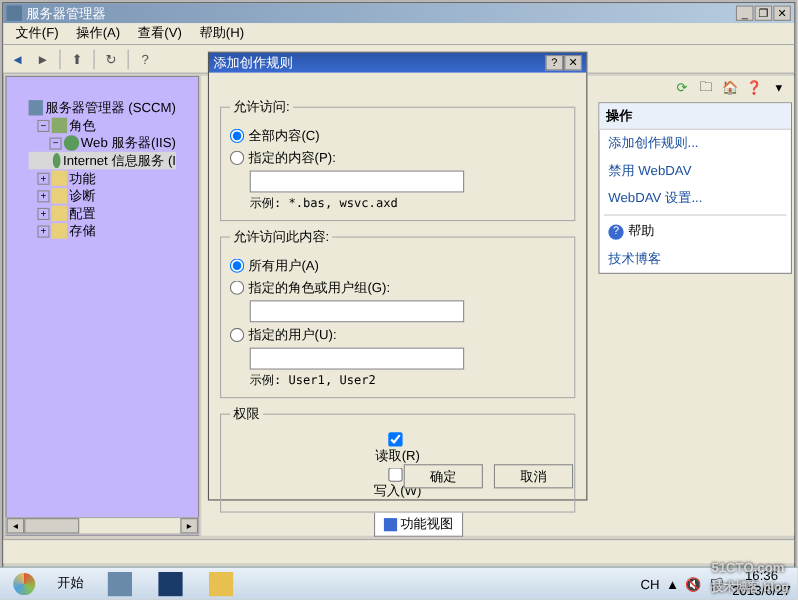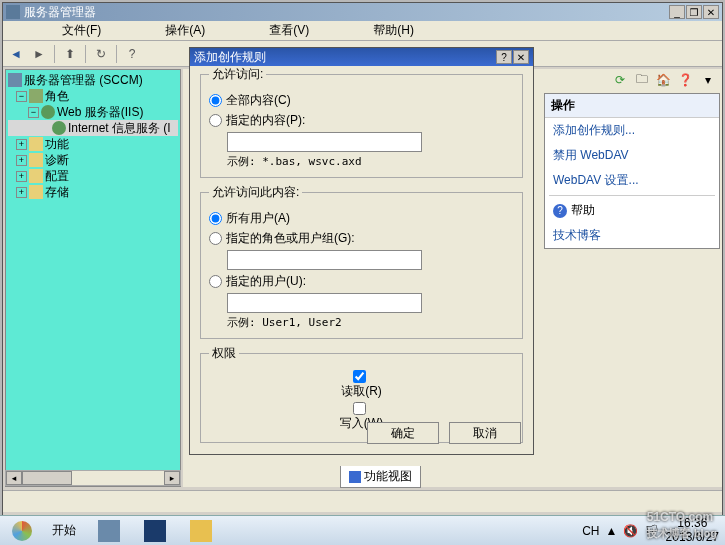--- a/index.html
+++ b/index.html
@@ -6,29 +6,29 @@
 body { width: 725px; height: 545px; background: #b8b8b8; overflow: hidden; position: relative; }
 
 .window-frame { position: absolute; left: 2px; top: 2px; width: 721px; height: 541px; border: 1px solid #555; background: #d4d0c8; }
 .titlebar { height: 18px; background: linear-gradient(to right, #7a95b5, #b8cde0); display: flex; align-items: center; padding: 0 3px; }
 .titlebar .icon { width: 14px; height: 14px; background: #5a7a9a; margin-right: 4px; }
 .titlebar .title { color: #fff; flex: 1; }
 .titlebar .winbtns { display: flex; gap: 1px; }
 .titlebar .winbtns span { width: 16px; height: 14px; background: #d4d0c8; border: 1px solid #888; display: flex; align-items: center; justify-content: center; font-size: 10px; cursor: pointer; }
 
 .menubar { height: 20px; background: #ece9d8; display: flex; align-items: center; padding: 0 3px; border-bottom: 1px solid #aaa; }
-.menubar span { padding: 2px 8px; cursor: pointer; margin-left: 48px; }
+.menubar span { padding: 2px 8px; cursor: pointer; }
 
 .toolbar { height: 26px; background: #ece9d8; display: flex; align-items: center; padding: 0 3px; border-bottom: 1px solid #aaa; gap: 3px; }
 .toolbar .toolbtn { width: 20px; height: 20px; border: 1px solid transparent; display: flex; align-items: center; justify-content: center; cursor: pointer; color: #555; }
 .toolbar .toolbtn.blue { color: #2a5aa0; }
 .toolbar .sep { width: 1px; height: 18px; background: #aaa; margin: 0 2px; }
 
 .body { display: flex; height: 422px; }
-.tree { width: 176px; background: #5eead4; border: 1px solid #888; margin: 2px; padding: 2px; overflow: hidden; }
+.tree { width: 176px; background: #c4b5fd; border: 1px solid #888; margin: 2px; padding: 20px; overflow: hidden; }
 .tree-row { display: flex; align-items: center; height: 16px; white-space: nowrap; }
 .tree-row .indent { display: inline-block; }
 .tree-row .exp { width: 11px; height: 11px; border: 1px solid #888; display: inline-flex; align-items: center; justify-content: center; font-size: 9px; margin-right: 2px; cursor: pointer; line-height: 1; }
 .tree-row .ico { width: 14px; height: 14px; margin-right: 2px; display: inline-block; }
 .tree-row .ico.server { background: #6a8aaa; }
 .tree-row .ico.role { background: #8aaa6a; }
 .tree-row .ico.web { background: #5a9a5a; border-radius: 50%; }
 .tree-row .ico.folder { background: #e8d078; }
 .tree-row.sel { background: #d8d8d8; }
 
@@ -42,21 +42,21 @@
 .actions-item.link { color: #1a4fa0; }
 .actions-sep { height: 1px; background: #ccc; margin: 2px 4px; }
 .actions-item .ico-help { width: 14px; height: 14px; border-radius: 50%; background: #3a6ad0; color: #fff; display: inline-flex; align-items: center; justify-content: center; font-size: 10px; }
 
 
 .dialog { position: absolute; left: 186px; top: 44px; width: 345px; height: 408px; background: #ece9d8; border: 1px solid #555; z-index: 10; }
 .dlg-title { height: 18px; background: linear-gradient(to bottom, #2a55a8, #3a6ad0); display: flex; align-items: center; padding: 0 4px; }
 .dlg-title span.t { color: #fff; flex: 1; }
 .dlg-title .dlg-btns { display: flex; gap: 1px; }
 .dlg-title .dlg-btns span { width: 16px; height: 14px; background: #d4d0c8; border: 1px solid #888; display: flex; align-items: center; justify-content: center; font-size: 10px; cursor: pointer; }
-.dlg-body { padding: 0 10px; }
+.dlg-body { padding: 23px 10px; }
 .fieldset { border: 1px solid #aaa; padding: 6px 8px 8px; margin-bottom: 6px; }
 .fieldset legend { padding: 0 3px; }
 .radio-row { display: flex; align-items: center; margin: 3px 0; }
 .radio-row input { margin-right: 4px; }
 .inset-input { width: 195px; height: 20px; border: 1px solid #888; background: #fff; margin-left: 18px; display: block; padding: 0 3px; }
 .hint { margin-left: 18px; margin-top: 2px; font-family: monospace; font-size: 11px; }
 .check-row { display: flex; align-items: center; margin: 2px 0; flex-direction: column; }
 .check-row input { margin-right: 4px; }
 .dlg-buttons { position: absolute; bottom: 10px; right: 12px; display: flex; gap: 10px; }
 .dlg-buttons button { width: 72px; height: 22px; background: #ece9d8; border: 1px solid #888; cursor: pointer; }

